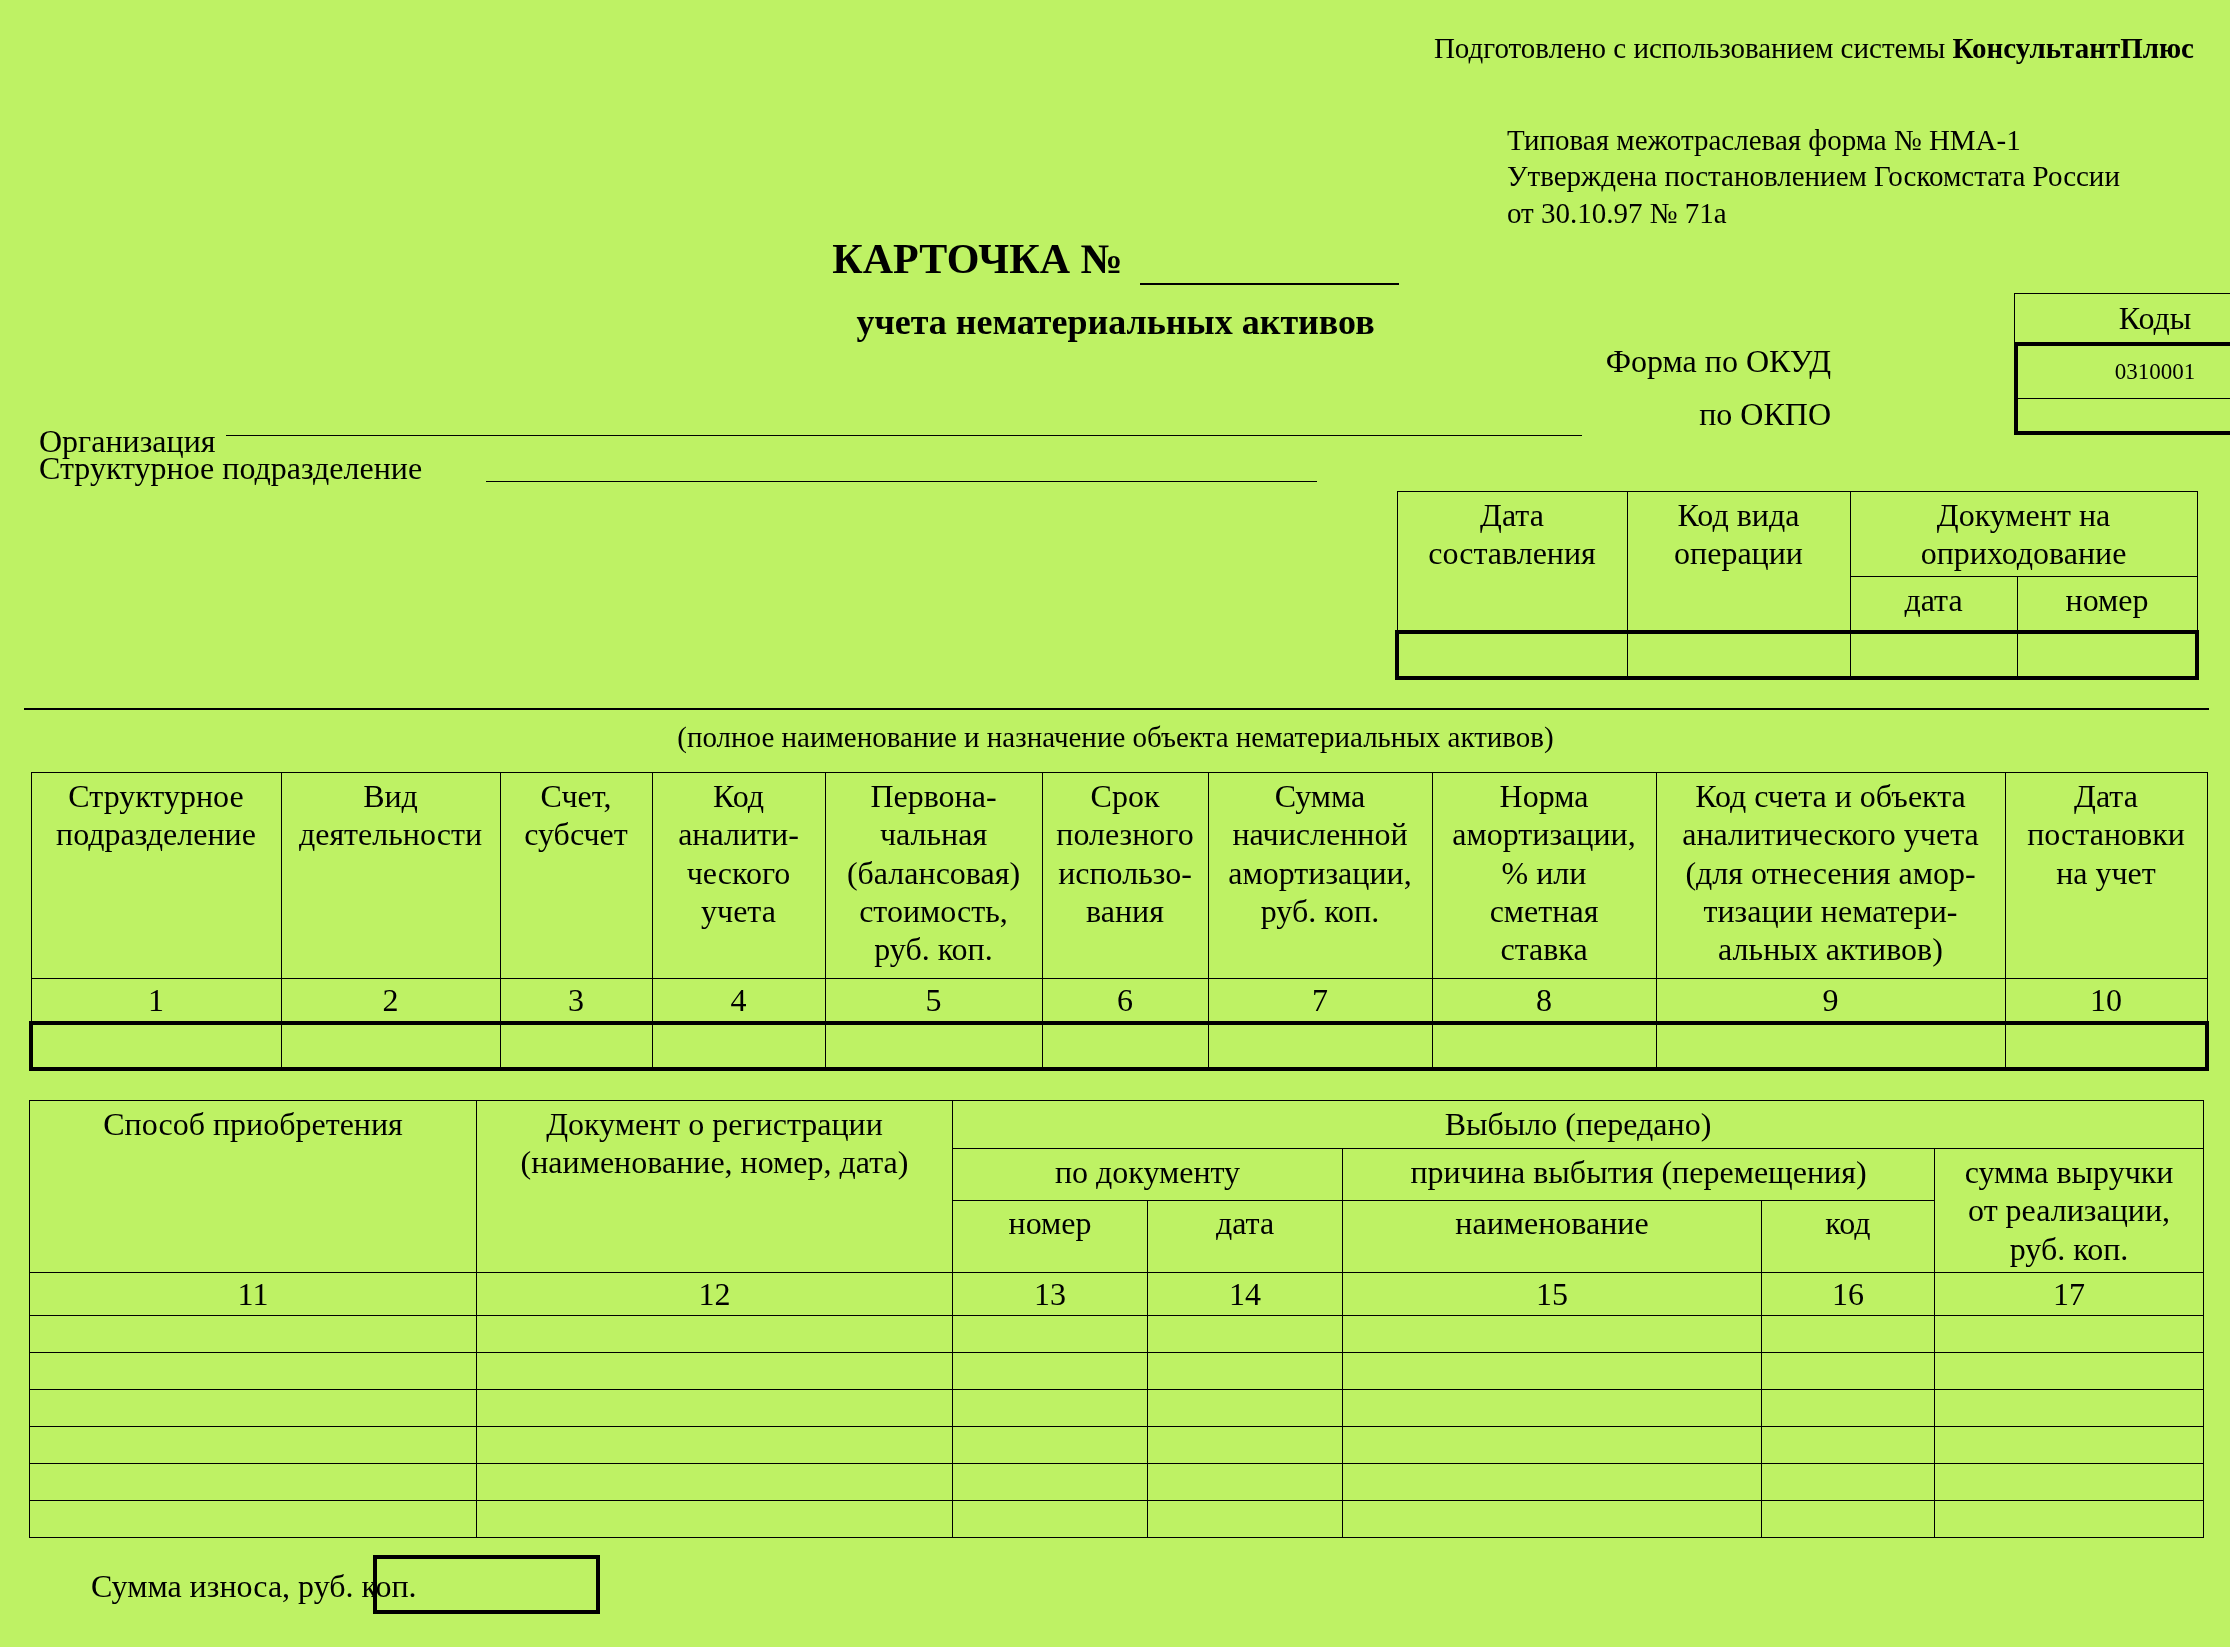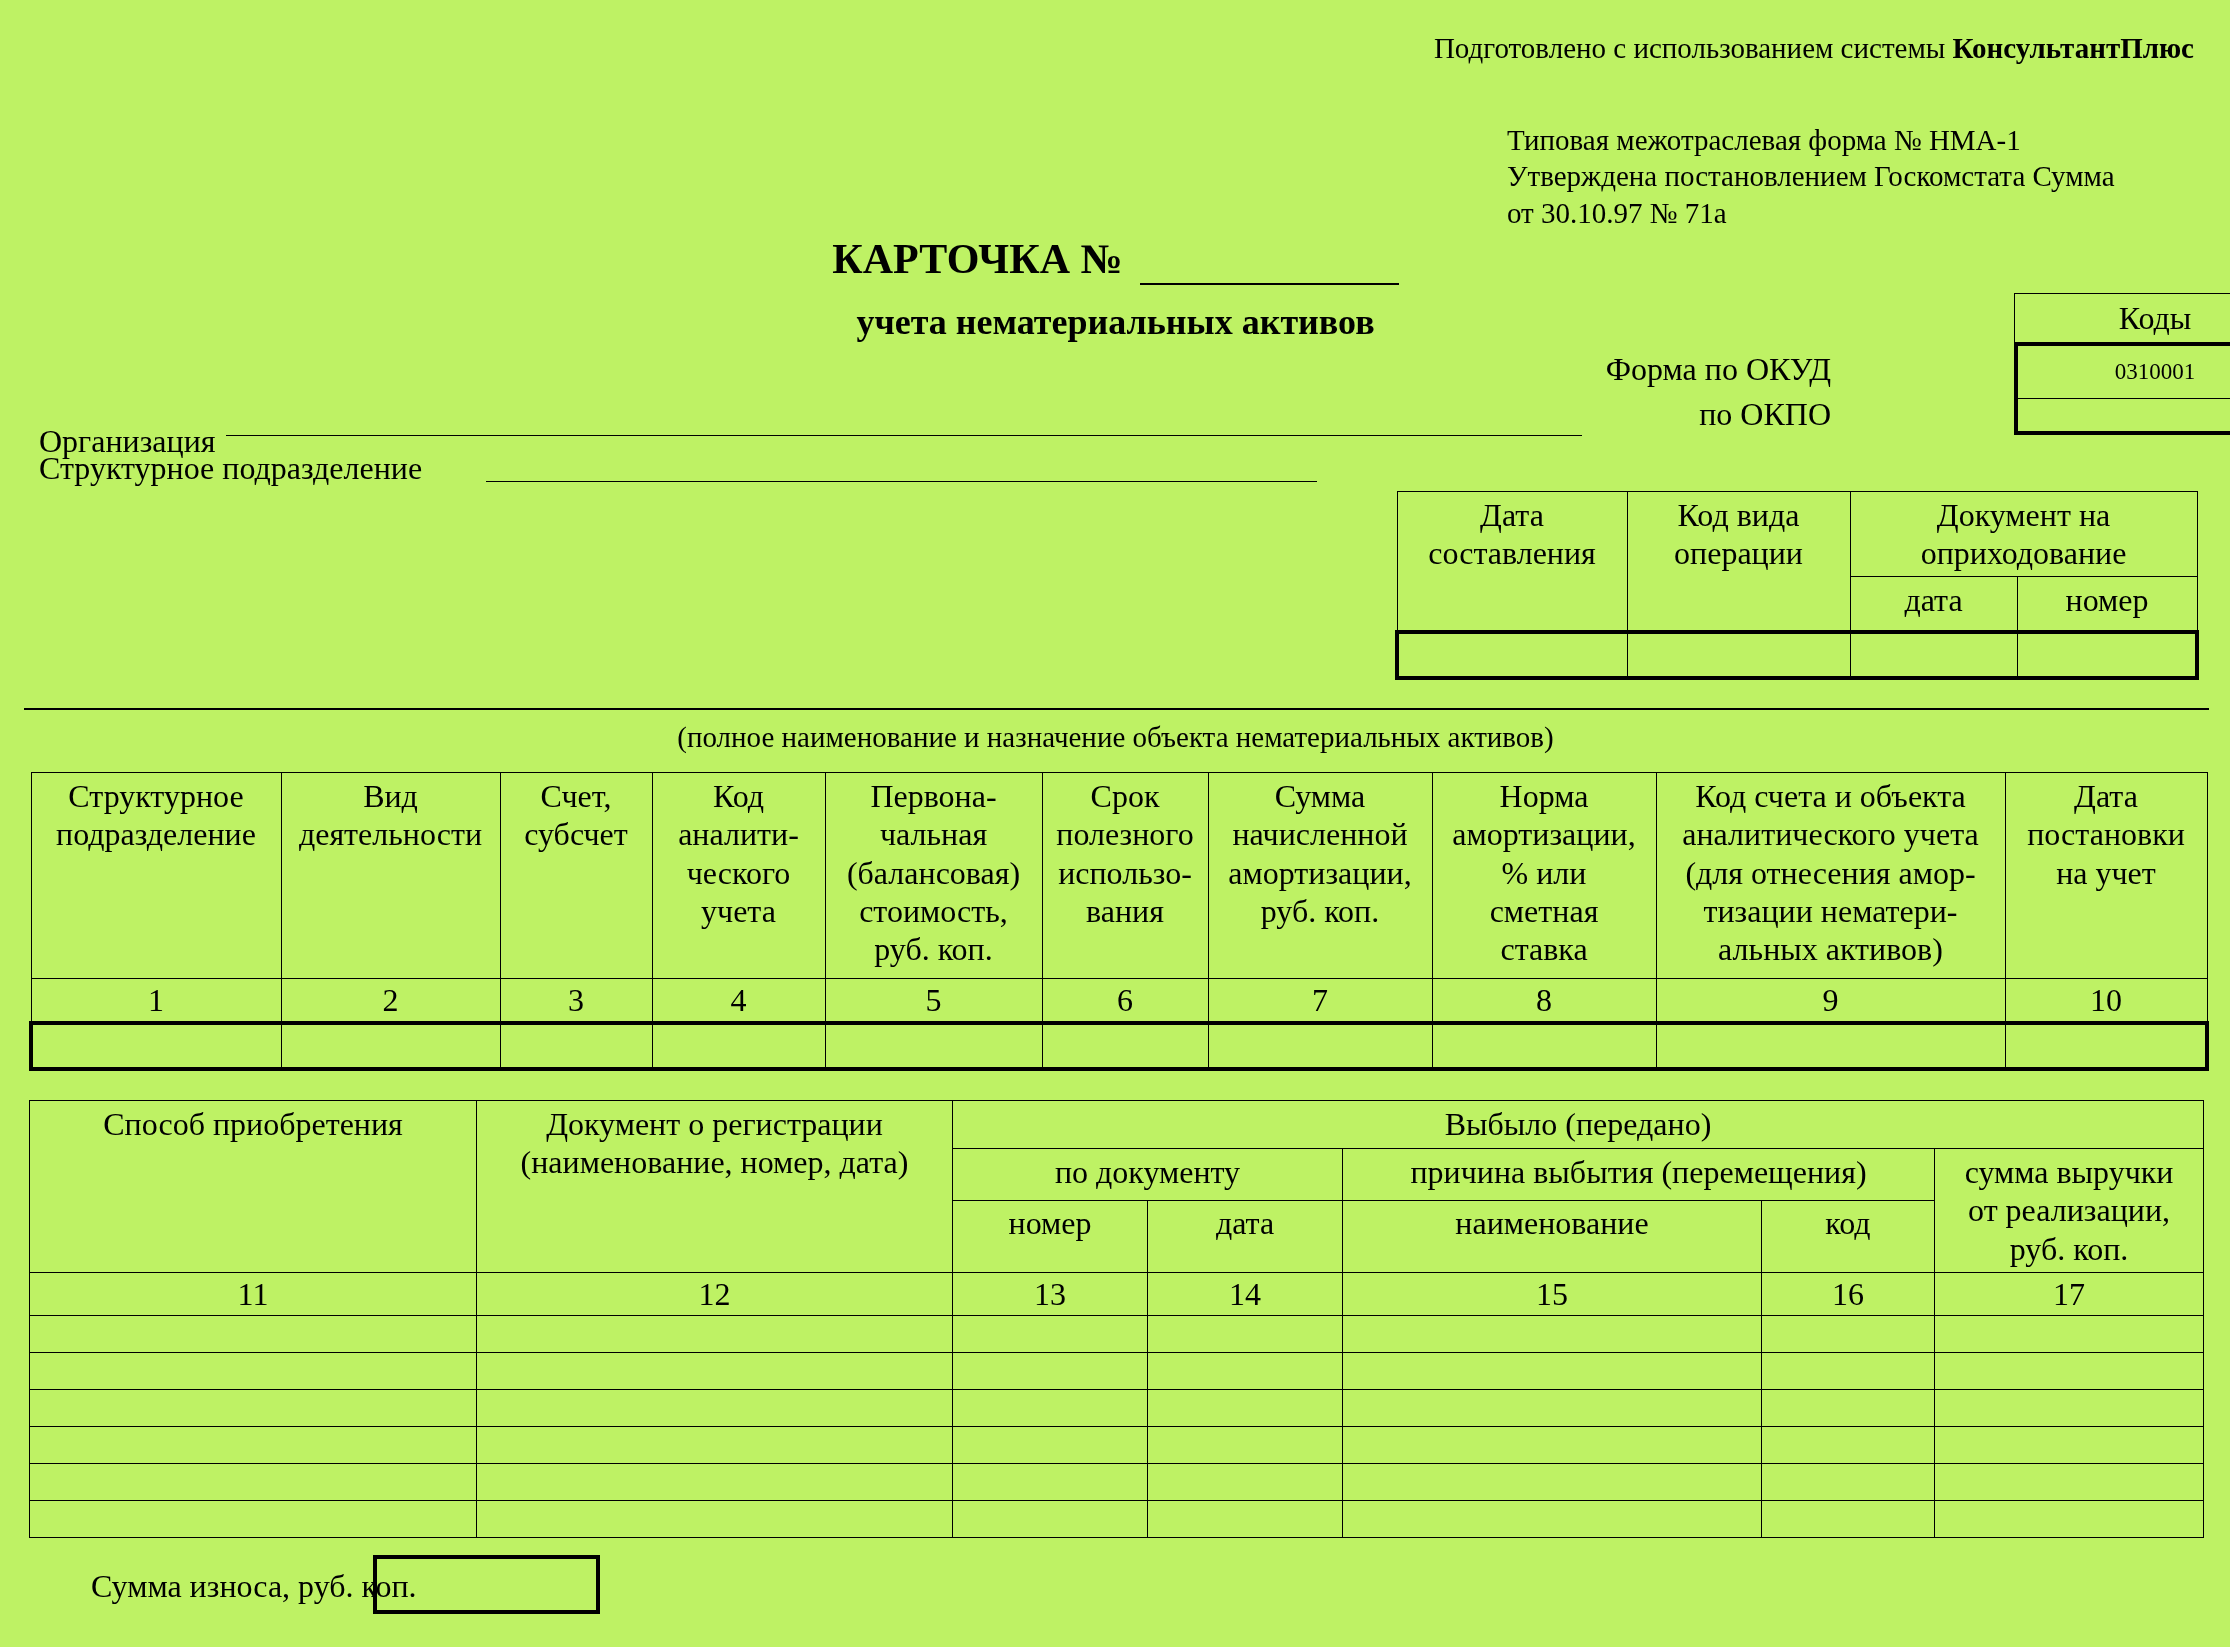--- a/index.html
+++ b/index.html
@@ -48,38 +48,38 @@
 <body>
 
 <div class="page">
 
   <div class="abs small" style="top: 30px; right: 37px;">
     <span>Подготовлено с использованием системы </span><span class="b">КонсультантПлюс</span>
   </div>
 
   <div class="abs small" style="left: 1507px; top: 122px; width: 697px;">
     <div>Типовая межотраслевая форма № НМА-1</div>
-    <div>Утверждена постановлением Госкомстата Сумма</div>
+    <div>Утверждена постановлением Госкомстата России</div>
     <div>от 30.10.97 № 71а</div>
   </div>
 
   <div class="abs subtitle center" style="left: 0; top: 301px; width: 2231px;">учета нематериальных активов</div>
   <div class="abs title-line center" style="left: 0; top: 235px; width: 2231px;">
     <span>КАРТОЧКА №</span><span class="title-blank">&nbsp;</span>
   </div>
 
   <div class="abs" style="left: 2000px; top: 293px; width: 282px; padding-left: 14px;">
     <div class="codes-head">Коды</div>
     <div class="codes-thick">
       <div class="okud-val">0310001</div>
       <div class="okpo-val"></div>
     </div>
   </div>
 
-  <div class="abs txt right" style="left: 1318px; top: 350px; width: 513px;">Форма по ОКУД</div>
+  <div class="abs txt right" style="left: 1318px; top: 342px; width: 513px;">Форма по ОКУД</div>
   <div class="abs txt right" style="left: 1318px; top: 395px; width: 513px;">по ОКПО</div>
 
   <div class="abs txt" style="left: 39px; top: 402px; margin-top: 20px;">Организация</div>
   <div class="abs hline" style="left: 226px; top: 435px; width: 1356px;"></div>
 
   <div class="abs txt" style="left: 39px; top: 449px;">Структурное подразделение</div>
   <div class="abs hline" style="left: 486px; top: 481px; width: 831px;"></div>
 
   <table class="abs" style="left: 1395px; top: 491px; width: 799px;">
     <colgroup>

